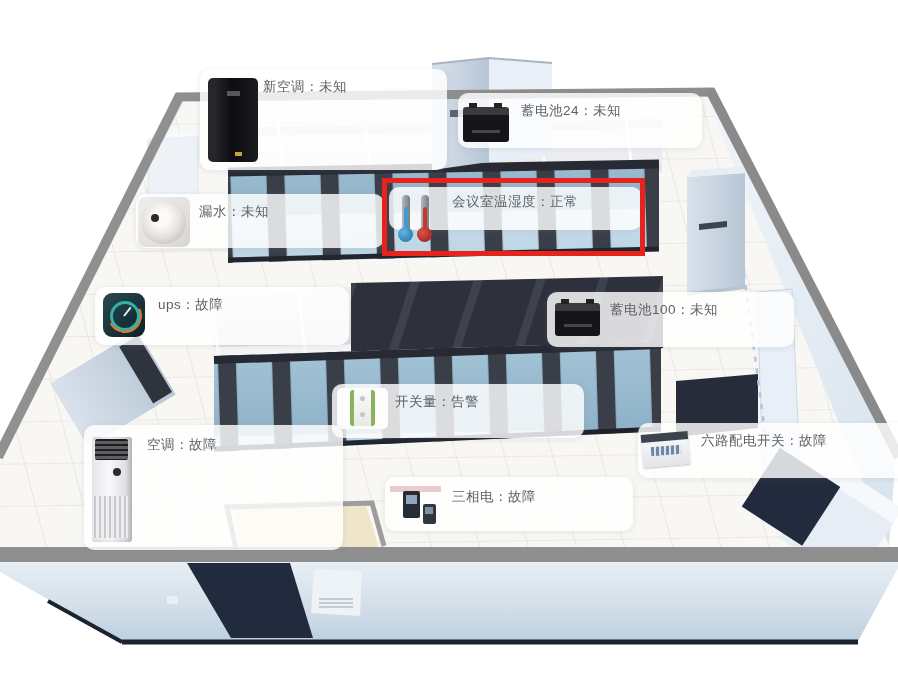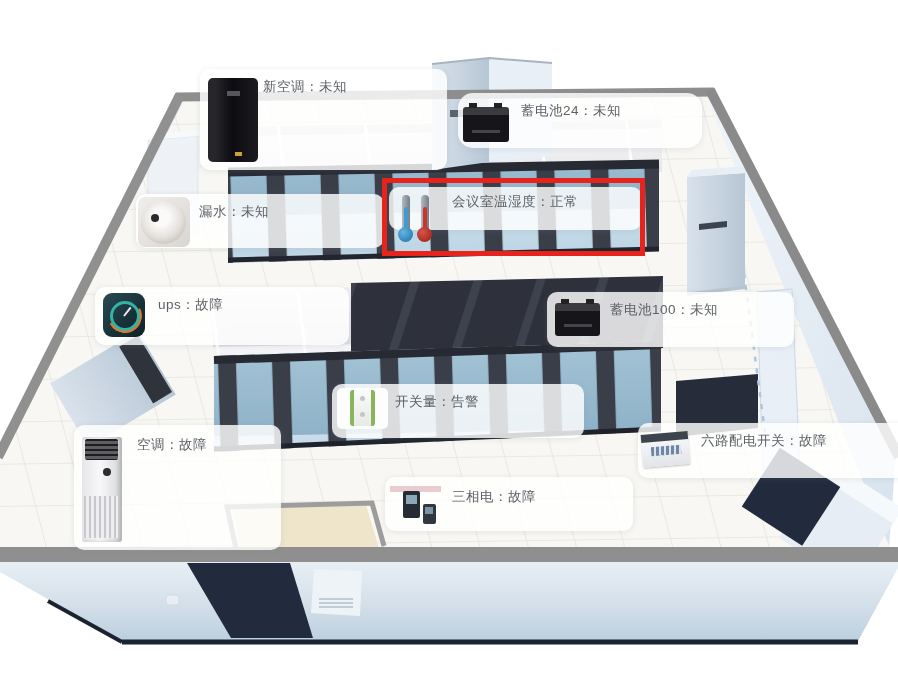--- a/index.html
+++ b/index.html
@@ -6,28 +6,28 @@
   body{width:898px;height:674px;position:relative;overflow:hidden;
        font-family:"Liberation Sans","DejaVu Sans",sans-serif;}
   #room-scene{position:absolute;left:0;top:0;z-index:1;}
 
   
   .label-card{position:absolute;z-index:3;background:rgba(255,255,255,0.82);
     border-radius:10px;box-shadow:0 1px 6px rgba(130,140,150,0.18);}
   .lbl-text{position:absolute;left:63px;top:9px;font-size:13.5px;color:#5d6166;
     letter-spacing:0.5px;white-space:nowrap;}
   #card-new-ac{left:190px;top:69px;width:247px;height:101px;margin-left:10px;}
-  #card-battery24{left:458px;top:93px;width:244px;height:55px;border-radius:15px;}
+  #card-battery24{left:458px;top:93px;width:244px;height:55px;}
   #card-conference{left:389px;top:187px;width:253px;height:43px;}
   #card-conference .lbl-text{top:6px;}
   #card-leak{left:136px;top:194px;width:248px;height:54px;font-family:Liberation Mono, monospace;}
   #card-ups{left:95px;top:287px;width:254px;height:58px;}
   #card-battery100{left:547px;top:292px;width:247px;height:55px;}
   #card-io{left:332px;top:384px;width:252px;height:54px;}
-  #card-ac{left:74px;top:425px;width:207px;height:125px;}
+  #card-ac{left:84px;top:425px;width:251px;height:125px;padding-left:8px;}
   #card-ac .lbl-text{top:11px;}
   #card-dist{left:638px;top:423px;width:294px;height:55px;}
   #card-threephase{left:385px;top:477px;width:248px;height:54px;}
   #card-threephase .lbl-text{left:67px;top:11px;}
 
   
   #highlight-box{position:absolute;left:382px;top:178px;width:263px;height:78px;
     border:5px solid #e8231c;z-index:4;pointer-events:none;box-sizing:border-box;}
 
   

